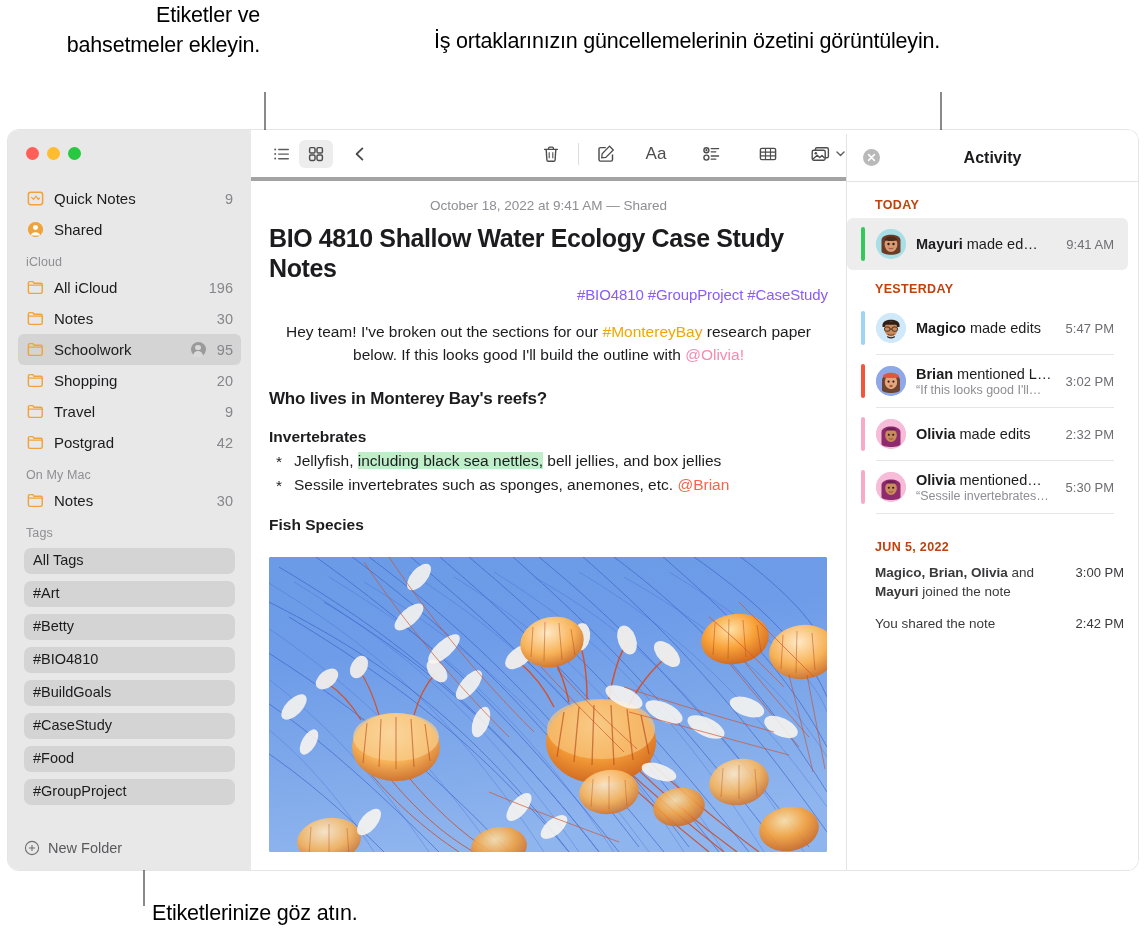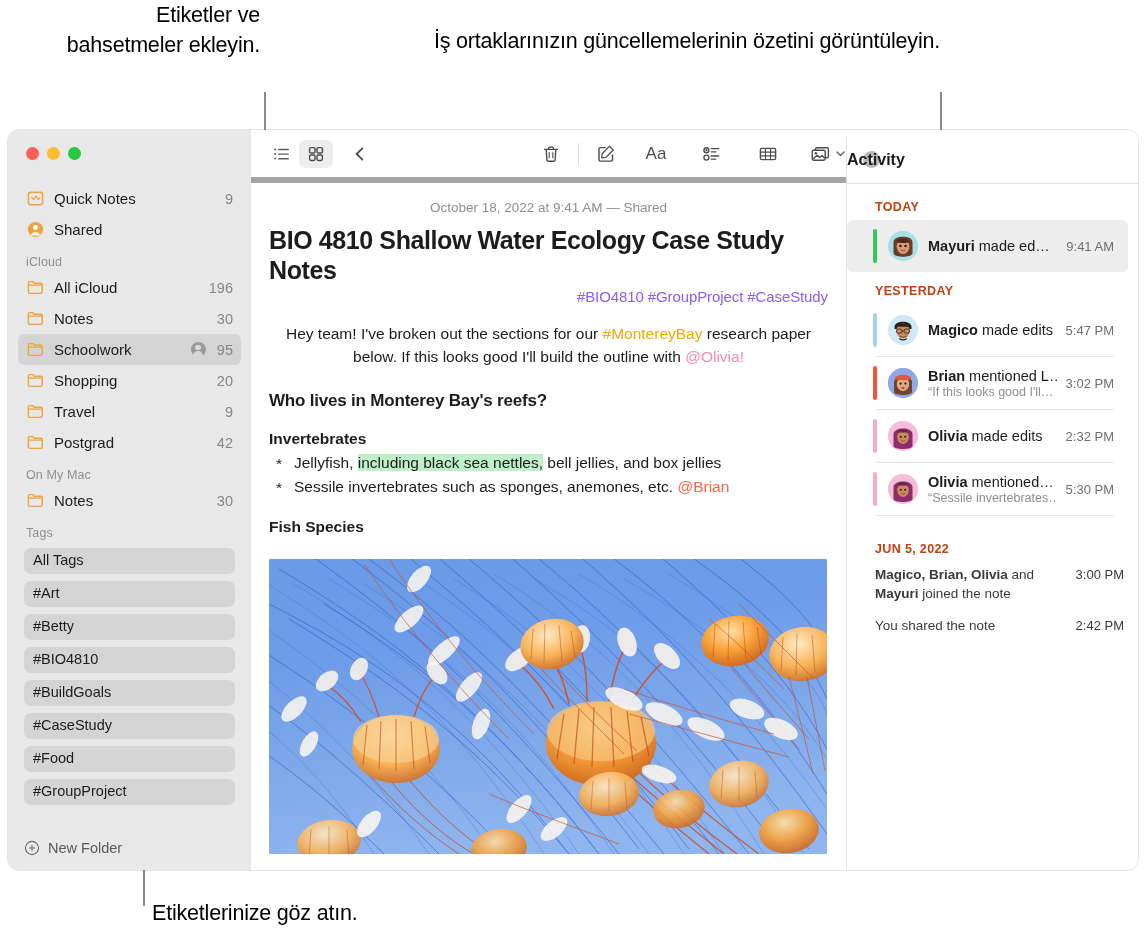--- a/index.html
+++ b/index.html
@@ -152,21 +152,21 @@
     flex-direction: column;
     background: #ffffff;
     min-width: 0;
   }
   #toolbar {
     height: 47px;
     flex: 0 0 47px;
     display: flex;
     align-items: center;
     background: #ffffff;
-    border-bottom: 6px solid #a3a3a3;
+    border-bottom: 4px solid #a3a3a3;
     padding: 0 12px 0 14px;
   }
   .tb-btn {
     display: flex;
     align-items: center;
     justify-content: center;
     height: 28px;
     min-width: 28px;
     border-radius: 6px;
     color: #4c4c4e;
@@ -293,40 +293,41 @@
     width: 17px; height: 17px;
     border-radius: 50%;
     background: #b9b9b9;
     margin-left: 16px;
     position: relative;
     flex: 0 0 17px;
   }
   #activity-title {
     position: absolute;
     left: 0; right: 0;
+    text-align: center;
     font-size: 16px;
     font-weight: bold;
     color: #1c1c1e;
   }
   #activity-body {
     flex: 1 1 auto;
     overflow: hidden;
     padding-top: 4px;
   }
   .act-group-title {
     font-size: 12.5px;
     font-weight: bold;
     color: #c2410c;
     letter-spacing: 0.35px;
     padding: 12px 0 6px 28px;
   }
   .act-row {
     display: flex;
     align-items: center;
-    padding: 8px 14px 8px 12px;
+    padding: 8px 14px 8px 0;
     margin: 0 10px 0 0;
     position: relative;
     border-radius: 6px;
     min-height: 36px;
   }
   .act-row.selected { background: #ededed; }
   .act-bar {
     width: 4px;
     border-radius: 2px;
     align-self: stretch;

